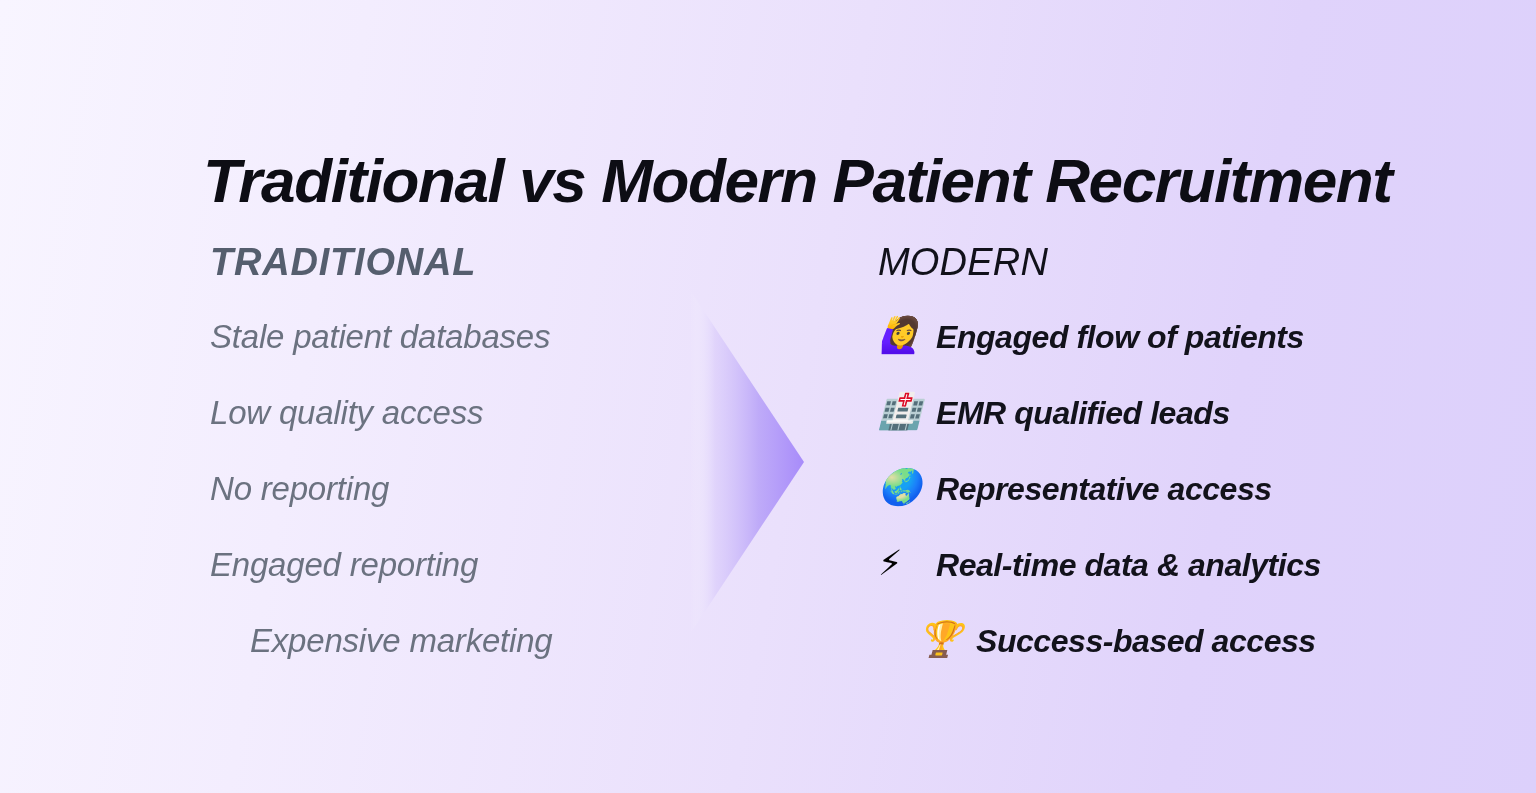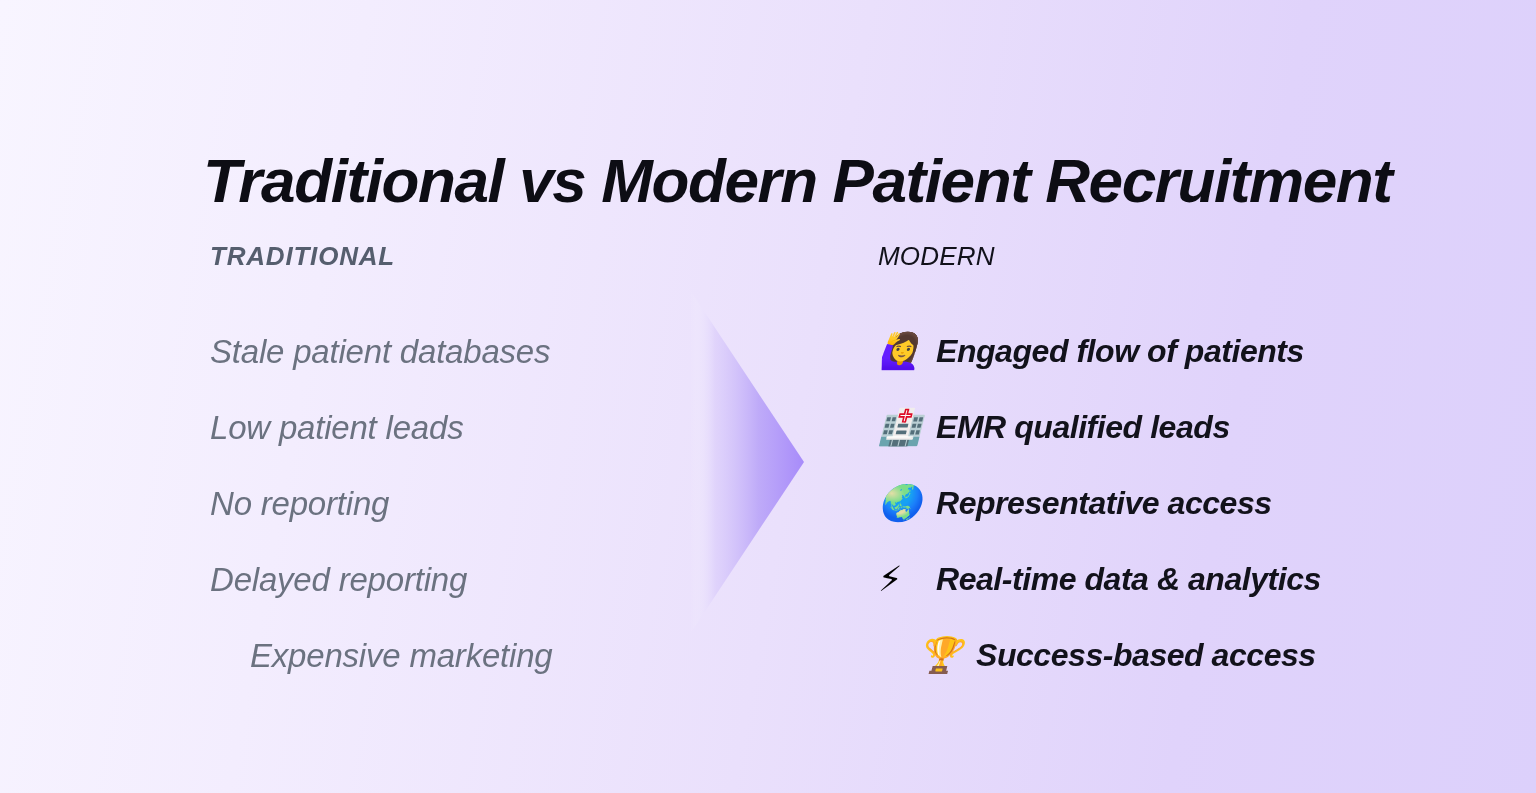--- a/index.html
+++ b/index.html
@@ -49,40 +49,40 @@
 
   
   .column {
     position: absolute;
     top: 243px;
   }
   #col-traditional { left: 210px; }
   #col-modern      { left: 878px; }
 
   .col-header {
-    font-size: 26px;
+    font-size: 38px;
     line-height: 1;
     letter-spacing: 0.4px;
     white-space: nowrap;
-    margin: 0 0 60px 0;
+    margin: 0 0 28px 0;
   }
   #col-traditional .col-header {
     font-weight: 700;
     color: #555e6e;
     letter-spacing: 0.8px;
   }
   #col-modern .col-header {
     font-weight: 500;
     color: #11111a;
     letter-spacing: 0.2px;
   }
 
   .item {
     display: flex;
-    align-items: center;
+    align-items: flex-end;
     height: 44px;
     margin-bottom: 32px;
     white-space: nowrap;
   }
   .item:last-child { margin-bottom: 0; margin-left: 40px; }
 
   .trad-text {
     font-size: 33px;
     font-weight: 400;
     color: #6b7280;
@@ -128,27 +128,27 @@
     </svg>
   </div>
 
   <div class="column" id="col-traditional">
     <div class="col-header">TRADITIONAL</div>
 
     <div class="item">
       <span class="trad-text">Stale patient databases</span>
     </div>
     <div class="item">
-      <span class="trad-text">Low patient leads</span>
+      <span class="trad-text">Low quality access</span>
     </div>
     <div class="item">
       <span class="trad-text">No reporting</span>
     </div>
     <div class="item">
-      <span class="trad-text">Delayed reporting</span>
+      <span class="trad-text">Engaged reporting</span>
     </div>
     <div class="item">
       <span class="trad-text">Expensive marketing</span>
     </div>
   </div>
 
   <div class="column" id="col-modern">
     <div class="col-header">MODERN</div>
 
     <div class="item">

